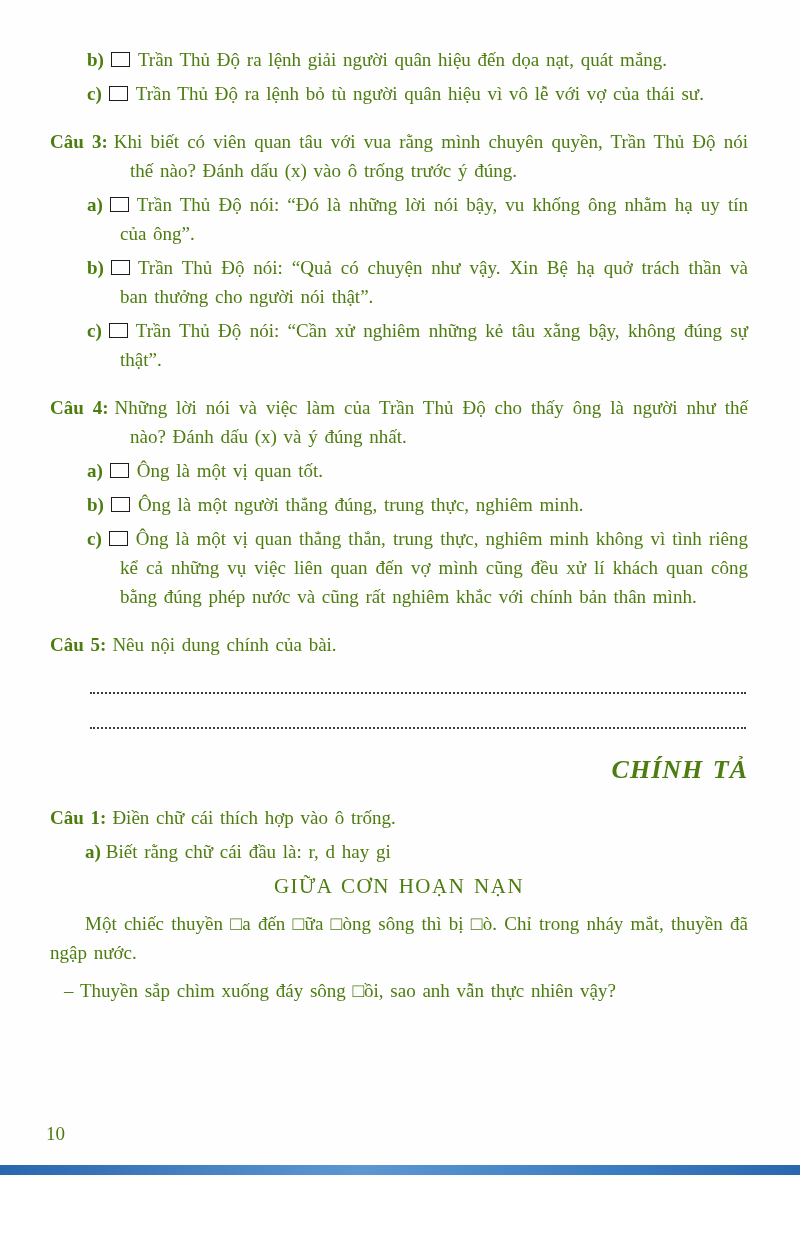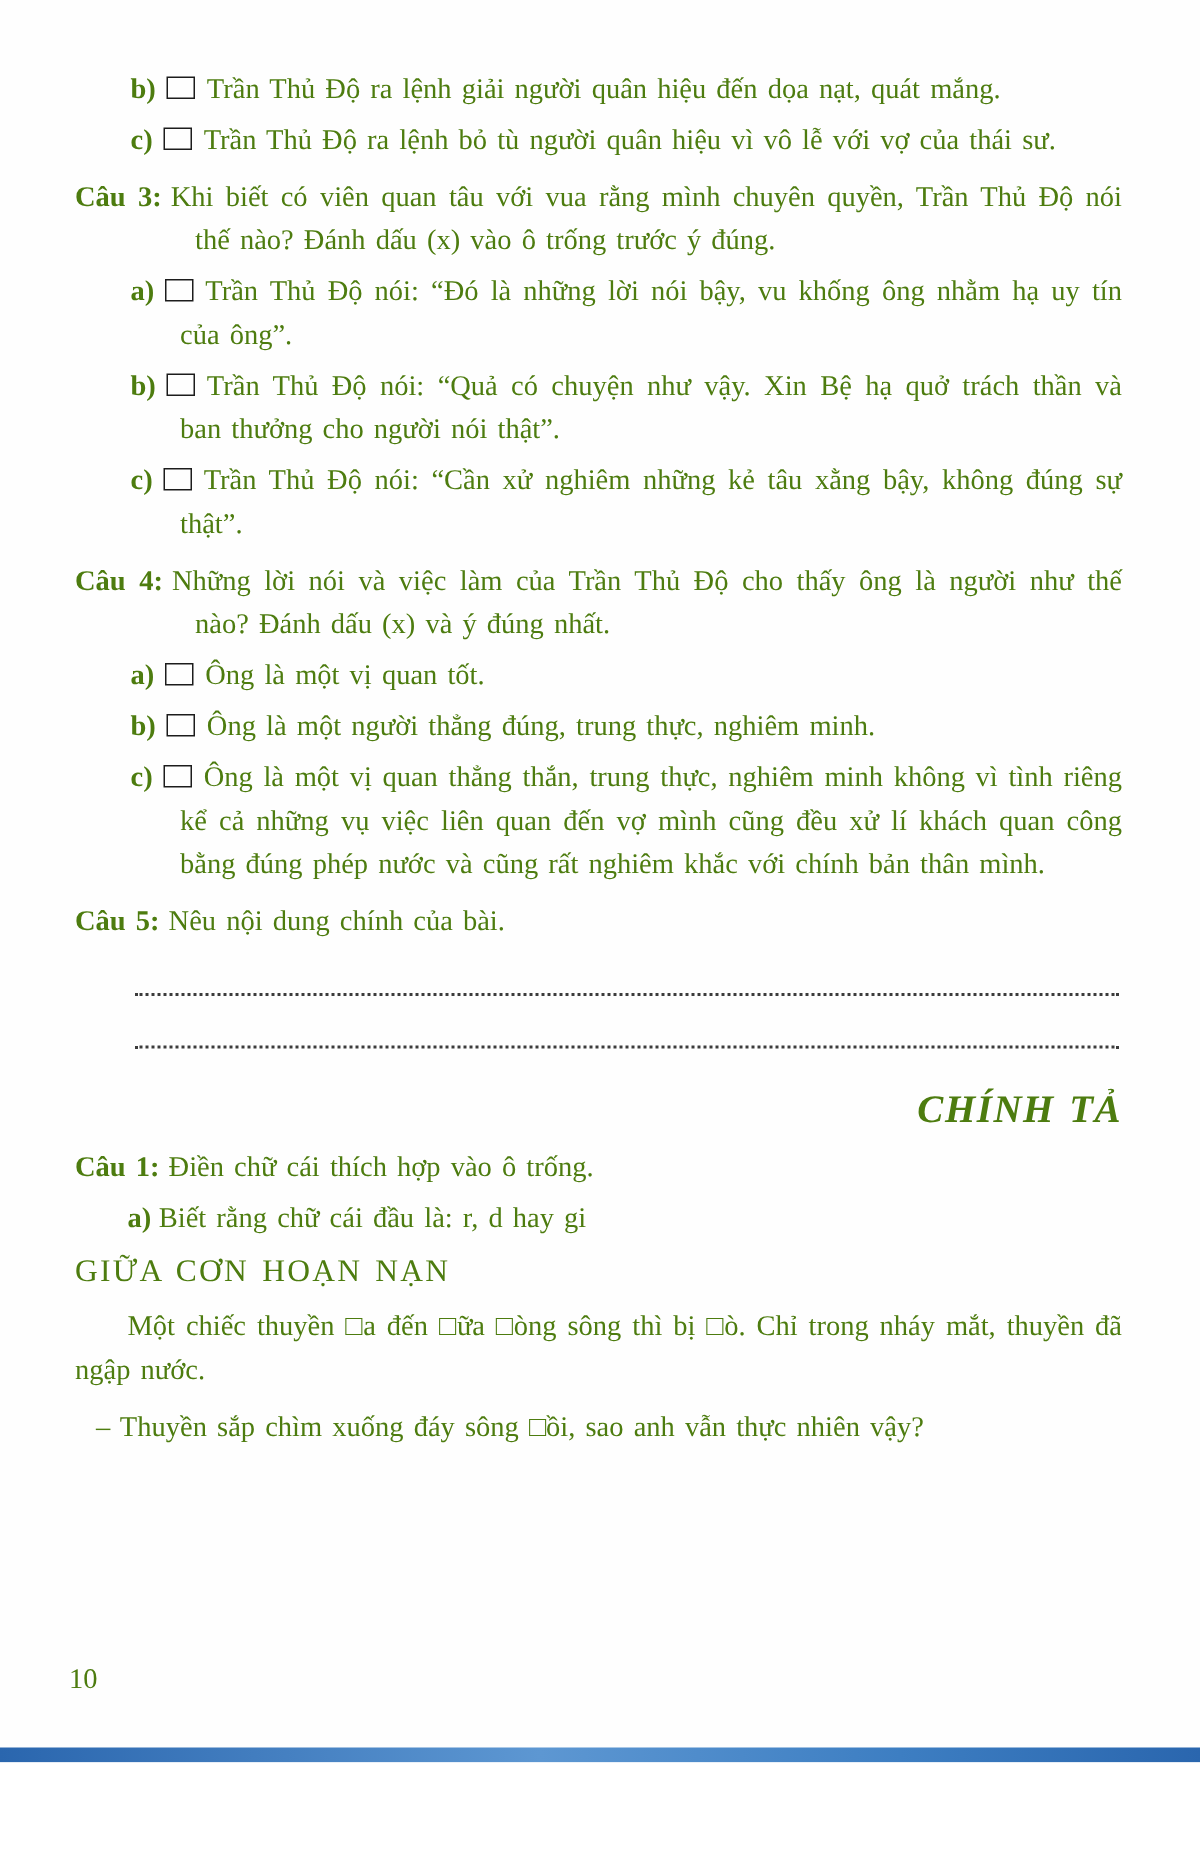--- a/index.html
+++ b/index.html
@@ -28,21 +28,21 @@
     display:inline-block;
     width:17px;height:13px;
     border:1.6px solid #1c1c1c;
     margin:0 8px 0 2px;
     vertical-align:-1px;
     text-indent:0;
   }
   .question{
     padding-left:80px;
     text-indent:-80px;
-    margin:9px 0 5px;
+    margin:19px 0 5px;
   }
   .q-label{font-weight:bold;margin-right:6px;}
   .answer-lines{margin-top:4px;}
   .dotline{
     margin:25px 2px 0 40px;
     border-bottom:2px dotted #3c3c3c;
     height:8px;
   }
   .section-title{
     text-align:right;
@@ -51,37 +51,37 @@
     font-size:26px;
     letter-spacing:1px;
     margin:26px 0 10px;
     text-indent:0;
   }
   .sub-line{
     margin:0 0 4px 35px;
   }
   .sub-label{font-weight:bold;margin-right:5px;}
   .passage-title{
-    text-align:left;
+    text-align:center;
     font-size:21px;
     letter-spacing:1.5px;
     margin:6px 0 8px;
     text-indent:0;
   }
   .para{
     text-indent:35px;
     margin:7px 0;
   }
   .para-dash{
     text-indent:14px;
     margin:9px 0;
   }
   .page-number{
     position:absolute;
-    left:46px;bottom:44px;
+    left:46px;bottom:30px;
     font-size:19px;
   }
   .bottom-bar{
     position:absolute;
     left:0;bottom:0;
     width:100%;height:10px;
     background:linear-gradient(90deg,#2a66ae 0%,#5d97d2 45%,#3d7ec2 75%,#2a66ae 100%);
   }
 </style>
 </head>

